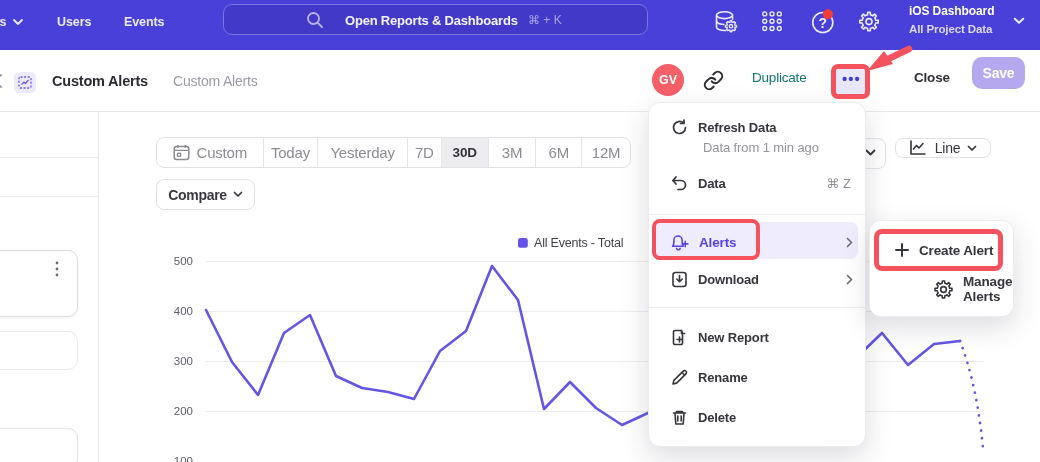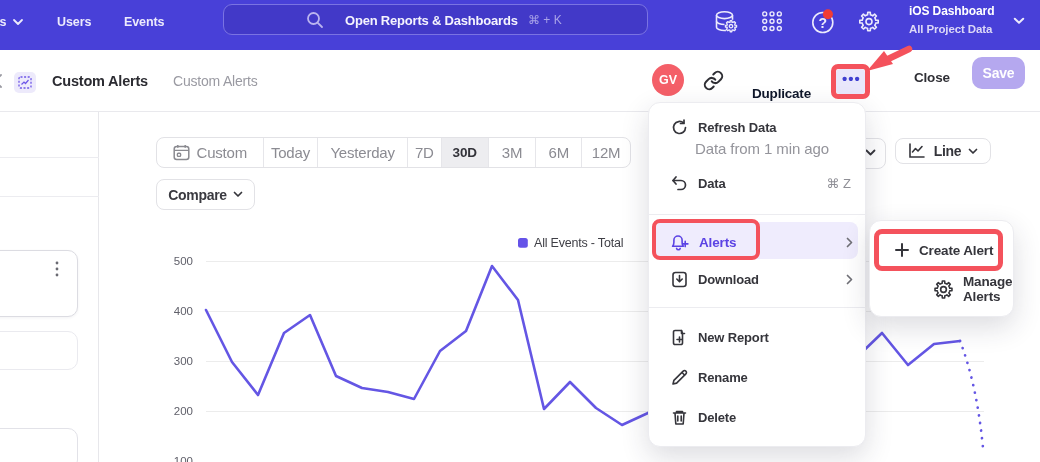--- a/index.html
+++ b/index.html
@@ -14,21 +14,21 @@
   #hdr { left:0; top:50px; width:1040px; height:62px; background:#fff; border-bottom:1px solid #e9e9ed; }
   #chip { left:14px; top:72px; width:22px; height:21px; background:#edeafb; border-radius:5px; }
   
   #side { left:0; top:112px; width:99px; height:350px; background:#fff; border-right:1px solid #e7e7eb; }
   .scard { border-radius:10px; background:#fff; position:absolute; }
   
   #seg { left:156px; top:137px; width:475px; height:31px; border:1px solid #e2e2e6; border-radius:8px; background:#fff; display:flex; overflow:hidden; }
   .sg { border-right:1px solid #e6e6ea; color:#8b8b92; font-size:15px; white-space:nowrap; display:flex; align-items:center; justify-content:center; letter-spacing:-0.2px; }
   .sg:last-child { border-right:none; }
   #cmp { left:156px; top:179px; width:99px; height:31px; border:1px solid #e2e2e6; border-radius:8px; color:#3a3a40; font-weight:700; font-size:14px; display:flex; align-items:center; justify-content:center; letter-spacing:-0.3px; }
-  #lineBtn { left:895px; top:138px; width:96px; height:26px; border:1px solid #e2e2e6; border-radius:8px; background:#fff; display:flex; align-items:center; justify-content:center; color:#35353b; font-weight:700; font-size:14px; letter-spacing:-0.3px; }
+  #lineBtn { left:895px; top:138px; width:96px; height:20px; border:1px solid #e2e2e6; border-radius:8px; background:#fff; display:flex; align-items:center; justify-content:center; color:#35353b; font-weight:400; font-size:14px; letter-spacing:-0.3px; }
   #hidBtn { left:830px; top:138px; width:56px; height:31px; border:1px solid #e2e2e6; border-radius:8px; background:#fff; }
   
   #menu { left:648px; top:102px; width:218px; height:345px; background:#fff; border:1px solid #ececf0; border-radius:12px; box-shadow:0 10px 28px rgba(35,35,60,.16); }
   .mi { position:absolute; left:8px; width:100%; height:34px; display:flex; align-items:center; }
   .mico { width:17px; height:17px; margin-left:14px; flex:none; }
   .mtxt { margin-left:10px; font-size:13px; font-weight:700; color:#35353b; letter-spacing:-0.15px; }
   .msep { position:absolute; left:0; width:100%; border-top:1px solid #ececf0; }
   
   #sub { left:869px; top:220px; width:145px; height:97px; background:#fff; border:1px solid #ececf0; border-radius:12px; box-shadow:0 10px 28px rgba(35,35,60,.16); }
   
@@ -120,21 +120,21 @@
   <path d="M3.5 8.5l2.5-2.5 1.5 1.5 3-3.5" stroke-width="1.2"></path>
 </svg>
 <div class="abs" style="left:52px;top:73px;font-size:14.5px;font-weight:700;color:#2c2c32;letter-spacing:-0.2px;">Custom Alerts</div>
 <div class="abs" style="left:173px;top:73px;font-size:14px;color:#9a9aa2;letter-spacing:-0.2px;">Custom Alerts</div>
 
 <div class="abs" style="left:652px;top:64px;width:32px;height:32px;border-radius:50%;background:#f45f68;color:#fff;font-size:12.5px;font-weight:700;display:flex;align-items:center;justify-content:center;letter-spacing:0;">GV</div>
 <svg class="abs" width="21" height="21" style="left:703px;top:70px" viewBox="0 0 24 24" fill="none" stroke="#2f2f35" stroke-width="2.3" stroke-linecap="round" stroke-linejoin="round">
   <path d="M10 13a5 5 0 0 0 7.54.54l3-3a5 5 0 0 0-7.07-7.07l-1.72 1.71"></path>
   <path d="M14 11a5 5 0 0 0-7.54-.54l-3 3a5 5 0 0 0 7.07 7.07l1.71-1.71"></path>
 </svg>
-<div class="abs" style="left:752px;top:70px;font-size:13.5px;font-weight:700;color:#0f172a;letter-spacing:-0.2px;margin-top:16px;">Duplicate</div>
+<div class="abs" style="left:752px;top:70px;font-size:13.5px;font-weight:400;color:#0f766e;letter-spacing:-0.2px;">Duplicate</div>
 <div class="abs" style="left:836px;top:69px;width:29px;height:25px;background:#e9e7fb;border-radius:4px;"></div>
 <div class="abs" style="left:842px;top:70px;color:#3f3fd0;font-size:15px;font-weight:700;letter-spacing:1px;">•••</div>
 <div class="abs" style="left:914px;top:70px;font-size:13.5px;font-weight:700;color:#2f2f35;letter-spacing:-0.2px;">Close</div>
 <div class="abs" style="left:972px;top:57px;width:53px;height:32px;background:#b5a8ef;border-radius:10px;color:#fff;font-size:14px;font-weight:700;display:flex;align-items:center;justify-content:center;letter-spacing:-0.2px;">Save</div>
 
 <div class="abs" id="side"></div>
 <div class="abs" style="left:0;top:157px;width:99px;border-top:1px solid #ececf0;"></div>
 <div class="abs" style="left:0;top:196px;width:99px;border-top:1px solid #ececf0;"></div>
 <div class="scard" style="left:-18px;top:250px;width:96px;height:67px;border:1px solid #dcdce2;box-shadow:0 1px 3px rgba(40,40,60,.06);"></div>
 <svg class="abs" width="6" height="18" style="left:54px;top:260px" viewBox="0 0 6 18" fill="#6a6a72">
@@ -185,21 +185,21 @@
 </div>
 
 <div class="abs" id="menu">
   <div class="mi" style="top:7px;">
     <svg class="mico" viewBox="0 0 17 17" fill="none" stroke="#35353b" stroke-width="1.7">
       <path d="M14.5 8.5a6 6 0 1 1-1.8-4.3" stroke-linecap="round"></path>
       <path d="M13 1v3.5H9.5" fill="none" stroke-linecap="round" stroke-linejoin="round"></path>
     </svg>
     <span class="mtxt">Refresh Data</span>
   </div>
-  <div class="abs" style="left:46px;top:37px;font-size:15px;color:#94949b;letter-spacing:-0.1px;">Data from 1 min ago</div>
+  <div class="abs" style="left:54px;top:37px;font-size:13px;color:#94949b;letter-spacing:-0.1px;">Data from 1 min ago</div>
   <div class="mi" style="top:63px;">
     <svg class="mico" viewBox="0 0 17 17" fill="none" stroke="#35353b" stroke-width="1.7" stroke-linecap="round" stroke-linejoin="round">
       <path d="M2 5.5h8a4.5 4.5 0 0 1 0 9H7"></path>
       <path d="M5 2L2 5.5 5 9"></path>
     </svg>
     <span class="mtxt">Data</span>
     <span class="abs" style="right:22px;font-size:13px;color:#8f8f96;">⌘ Z</span>
   </div>
   <div class="msep" style="top:111px;"></div>
   <div class="abs" style="left:6px;top:119px;width:203px;height:37px;background:#efecfd;border-radius:8px;"></div>

